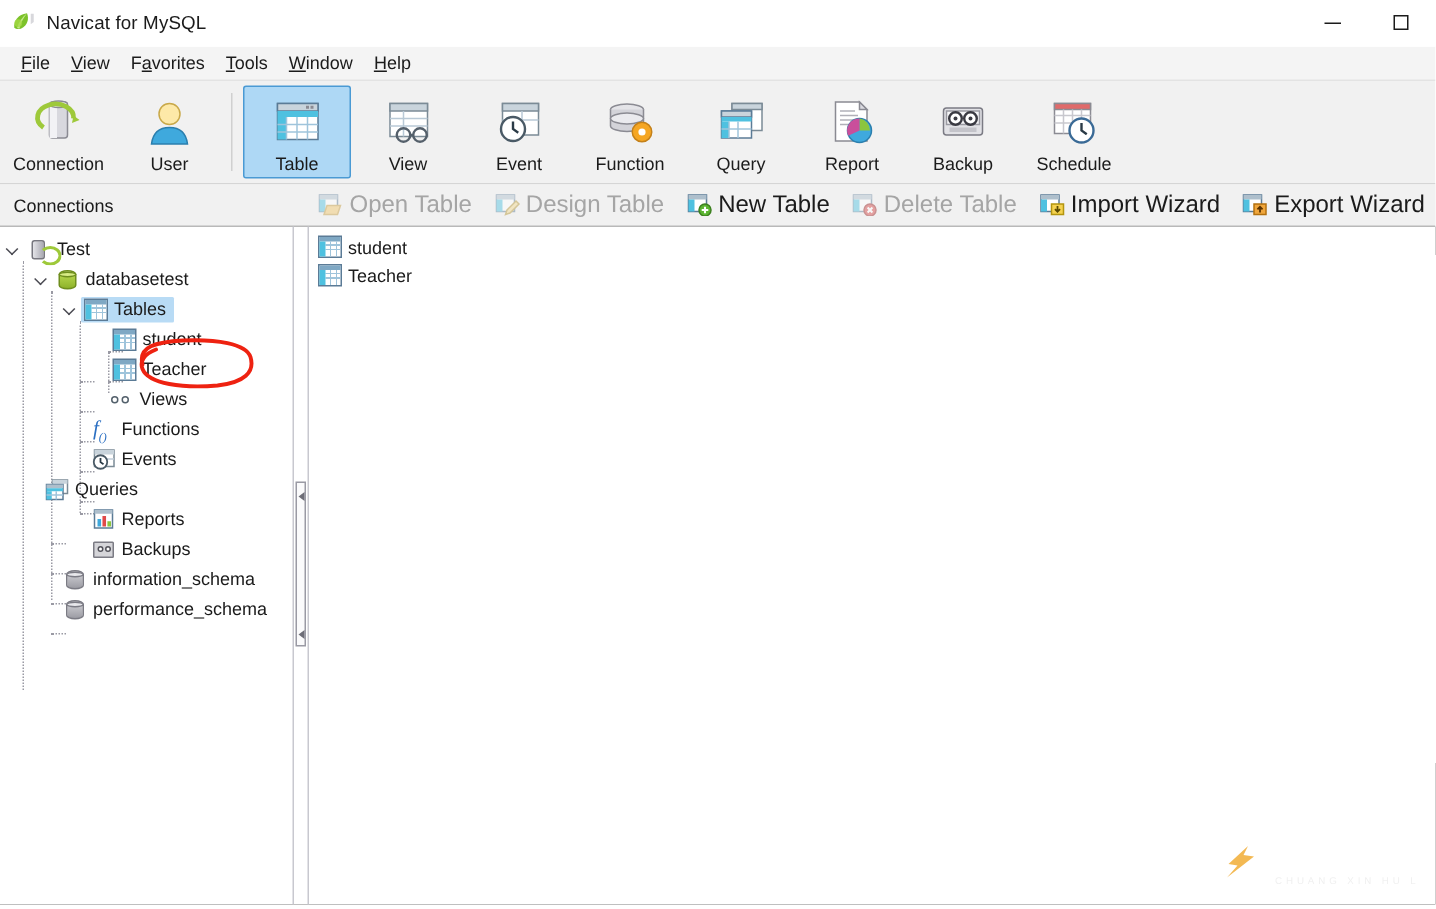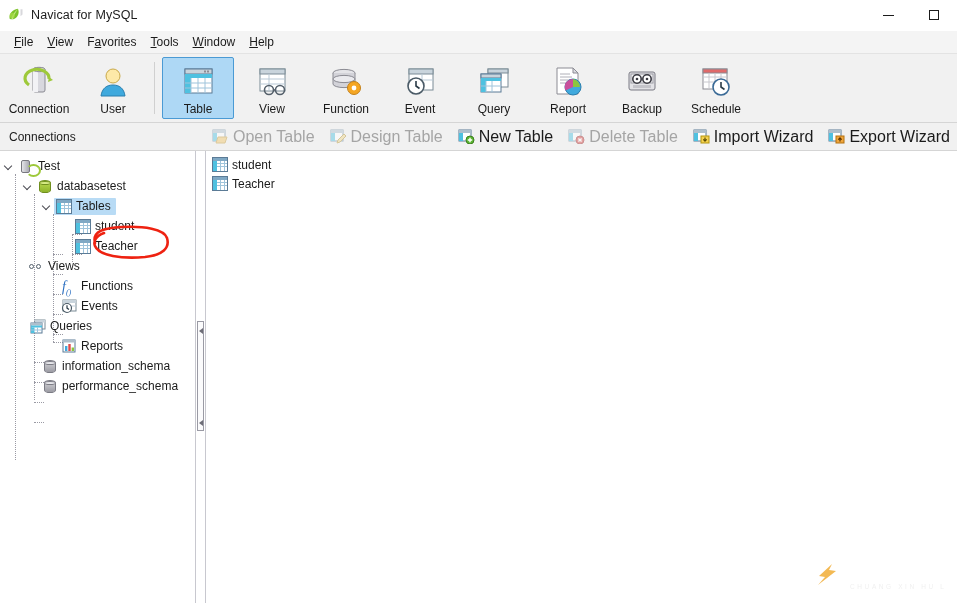--- a/index.html
+++ b/index.html
@@ -546,44 +546,44 @@
           <line x1="21.5" y1="25" x2="23.5" y2="25"></line>
         </g>
       </svg>
     </div>
     <div class="tb-label">View</div>
   </div>
 
   <div class="tb-btn">
     <div class="tb-ico">
       <svg width="40" height="34" viewBox="0 0 40 34">
-        <ellipse cx="18" cy="8" rx="11" ry="3.6" fill="#e4e4e8" stroke="#8b8b93"></ellipse>
-        <path d="M7 8 v11 a11 3.6 0 0 0 22 0 V8" fill="#d3d3d9" stroke="#8b8b93"></path>
-        <ellipse cx="18" cy="14" rx="11" ry="3.6" fill="#eaeaee" stroke="#8b8b93"></ellipse>
-        <circle cx="28" cy="23" r="6.5" fill="#f5a623" stroke="#c4811a"></circle>
-        <circle cx="28" cy="23" r="2.4" fill="#fff"></circle>
-      </svg>
-    </div>
-    <div class="tb-label">Function</div>
-  </div>
-
-  <div class="tb-btn">
-    <div class="tb-ico">
-      <svg width="40" height="34" viewBox="0 0 40 34">
         <rect x="9" y="4" width="24" height="21" fill="#fff" stroke="#7b8b96"></rect>
         <rect x="9" y="4" width="24" height="5" fill="#c9d4dc" stroke="#7b8b96"></rect>
         <g stroke="#b9c9d6">
             <line x1="9" y1="15" x2="33" y2="15"></line>
             <line x1="22" y1="9" x2="22" y2="25"></line>
           </g>
         <circle cx="16" cy="21" r="8" fill="#fff" stroke="#4a5a66" stroke-width="1.6"></circle>
         <path d="M16 16 v5 l3.5 2.5" stroke="#2a3a46" stroke-width="1.6" fill="none"></path>
       </svg>
     </div>
     <div class="tb-label">Event</div>
+  </div>
+
+  <div class="tb-btn">
+    <div class="tb-ico">
+      <svg width="40" height="34" viewBox="0 0 40 34">
+        <ellipse cx="18" cy="8" rx="11" ry="3.6" fill="#e4e4e8" stroke="#8b8b93"></ellipse>
+        <path d="M7 8 v11 a11 3.6 0 0 0 22 0 V8" fill="#d3d3d9" stroke="#8b8b93"></path>
+        <ellipse cx="18" cy="14" rx="11" ry="3.6" fill="#eaeaee" stroke="#8b8b93"></ellipse>
+        <circle cx="28" cy="23" r="6.5" fill="#f5a623" stroke="#c4811a"></circle>
+        <circle cx="28" cy="23" r="2.4" fill="#fff"></circle>
+      </svg>
+    </div>
+    <div class="tb-label">Function</div>
   </div>
 
   <div class="tb-btn">
     <div class="tb-ico">
       <svg width="40" height="34" viewBox="0 0 40 34">
         <rect x="14" y="4" width="20" height="18" fill="#fff" stroke="#7b8b96"></rect>
         <rect x="14" y="4" width="20" height="4" fill="#c9d4dc" stroke="#7b8b96"></rect>
         <rect x="7" y="9" width="20" height="18" fill="#fff" stroke="#5b7b96"></rect>
         <rect x="7" y="9" width="20" height="4" fill="#c9d4dc" stroke="#5b7b96"></rect>
         <rect x="7" y="13" width="20" height="3" fill="#4fc1e0"></rect>
@@ -804,21 +804,21 @@
         <div class="node-inner">
           <div class="node-ico">
               <span class="ico-table">
                 <span class="tblgrid"></span>
               </span>
             </div>
           <div class="node-label">Teacher</div>
         </div>
       </div>
 
-      <div class="node" style="padding-left:26px;">
+      <div class="node" style="padding-left:71px;">
         <div class="node-inner">
           <div class="node-ico">
               <span class="ico-views"></span>
             </div>
           <div class="node-label">Views</div>
         </div>
       </div>
 
       <div class="node" style="padding-left:59px;">
         <div class="node-inner">
@@ -872,20 +872,28 @@
               <rect x="2" y="1" width="12" height="2.5" fill="#aebfcc"></rect>
               <rect x="4" y="7" width="2.4" height="5" fill="#3fa9dd"></rect>
               <rect x="7.3" y="5" width="2.4" height="7" fill="#e04a4a"></rect>
               <rect x="10.6" y="8.5" width="2.4" height="3.5" fill="#8bc53f"></rect>
             </svg>
           </div>
           <div class="node-label">Reports</div>
         </div>
       </div>
 
+      <div class="node" style="padding-left:59px;">
+        <div class="node-inner">
+          <div class="node-ico">
+              <span class="ico-tape"></span>
+            </div>
+          <div class="node-label">Backups</div>
+        </div>
+      </div>
 
       <div class="node" style="padding-left:40px;">
         <div class="node-inner">
           <div class="node-ico">
               <span class="ico-db-gray"></span>
             </div>
           <div class="node-label">information_schema</div>
         </div>
       </div>
 

